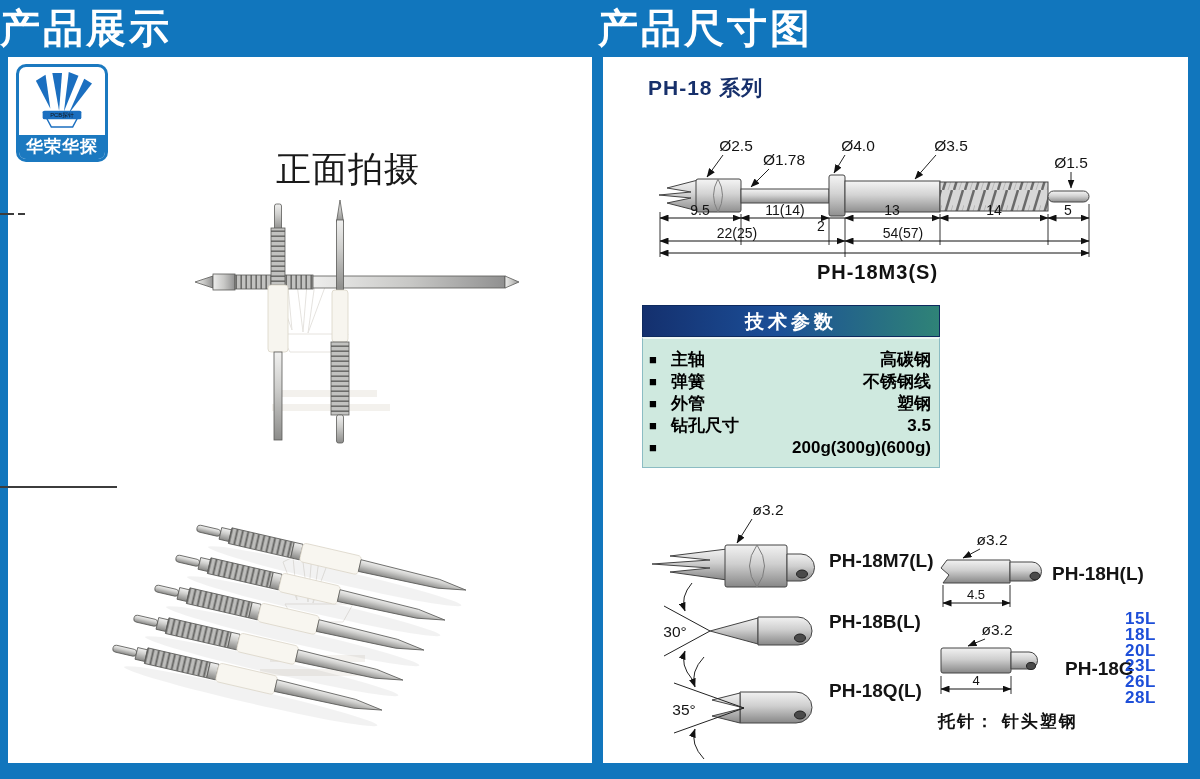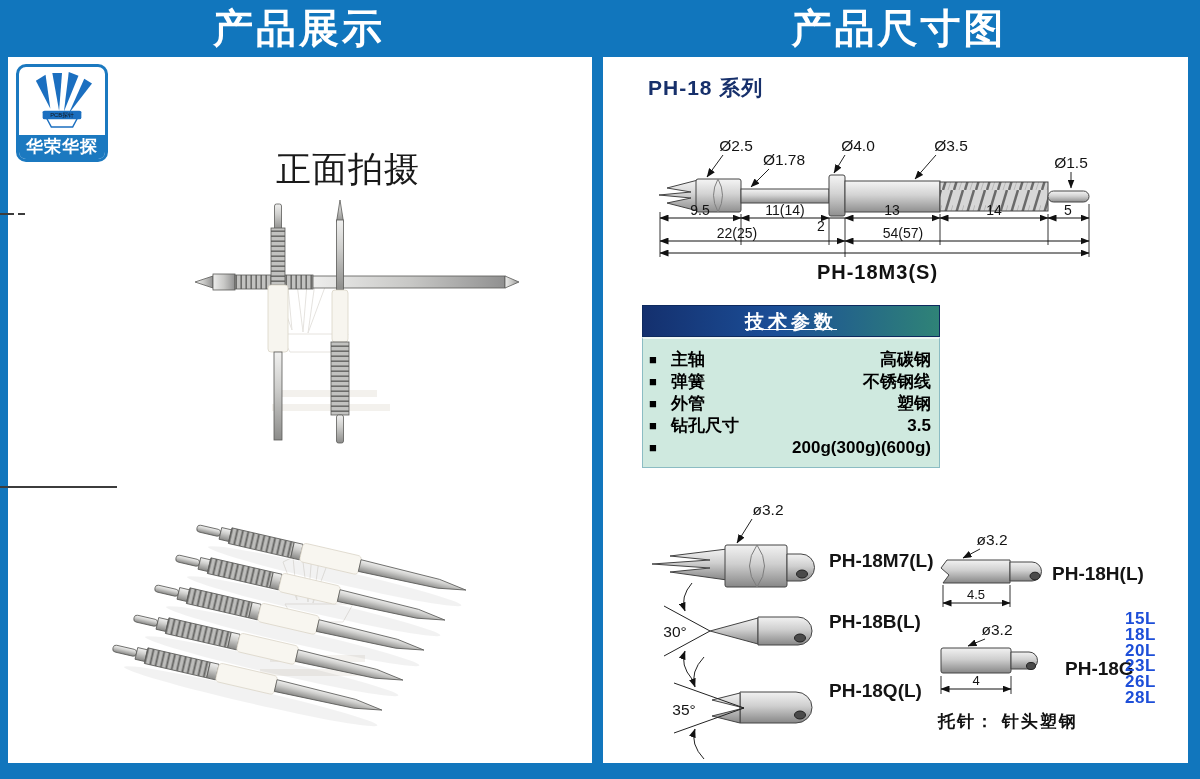--- a/index.html
+++ b/index.html
@@ -1,21 +1,21 @@
 <!DOCTYPE html>
 <html><head>
 <meta charset="utf-8">
 <style>
   html,body{margin:0;padding:0;background:#fff;}
   .page{position:relative;width:1200px;height:779px;background:#fff;overflow:hidden;
         font-family:"Liberation Sans",sans-serif;color:#111;}
   .abs{position:absolute;}
   
   .band{position:absolute;top:0;height:57px;background:#1176bd;color:#fff;
-        display:flex;align-items:center;justify-content:center;
+        display:flex;align-items:center;
         font-size:40px;font-weight:bold;letter-spacing:3px;}
   .band-left{left:0;width:598px;}
   .band-right{left:598px;width:602px;}
   .frame{position:absolute;background:#1176bd;}
   
   .logo{position:absolute;left:16px;top:64px;width:92px;height:98px;border:3px solid #1b79c0;
         border-radius:10px;background:#fff;overflow:hidden;display:flex;flex-direction:column;
         align-items:center;justify-content:space-between;padding-top:3px;box-sizing:border-box;}
   .logo-bar{width:100%;background:#1b79c0;color:#fff;font-size:17px;font-weight:bold;
         text-align:center;height:24px;line-height:24px;letter-spacing:1px;}
@@ -23,21 +23,21 @@
   .cap{position:absolute;font-size:35px;color:#1a1a1a;letter-spacing:1px;padding-left:48px;}
   .artifact{position:absolute;background:#3c3c3c;}
   
   .series{position:absolute;left:648px;top:74px;font-size:21px;font-weight:bold;color:#17306b;letter-spacing:1px;}
   .model{position:absolute;left:645px;top:261px;width:465px;text-align:center;
          font-size:20px;font-weight:bold;color:#111;letter-spacing:1px;}
   
   .tech{position:absolute;left:642px;top:305px;width:298px;box-sizing:border-box;}
   .tech-hd{height:32px;line-height:32px;text-align:center;color:#fff;font-size:19px;font-weight:bold;
         letter-spacing:4px;background:linear-gradient(90deg,#14306e 0%,#1b4e97 45%,#2f8377 100%);
-        border:1px solid #0e2a5e;box-sizing:border-box;text-decoration:underline;}
+        border:1px solid #0e2a5e;box-sizing:border-box;}
   .tech-bd{background:#cfe9df;border:1px solid #8bbcc3;border-top:2px solid #eef7f3;
         padding:8px 8px 10px 6px;box-sizing:border-box;}
   .trow{display:flex;font-size:17px;font-weight:bold;color:#000;line-height:18px;margin-top:4px;}
   .tb{width:22px;font-size:13px;line-height:18px;}
   .tl{width:124px;}
   .tv{flex:1;text-align:right;}
   .tnote{margin-left:146px;margin-top:1px;}
   
   .sizes{position:absolute;left:1125px;top:611px;font-size:17px;font-weight:bold;
          line-height:15.8px;color:#1d4ed8;letter-spacing:0.5px;}

